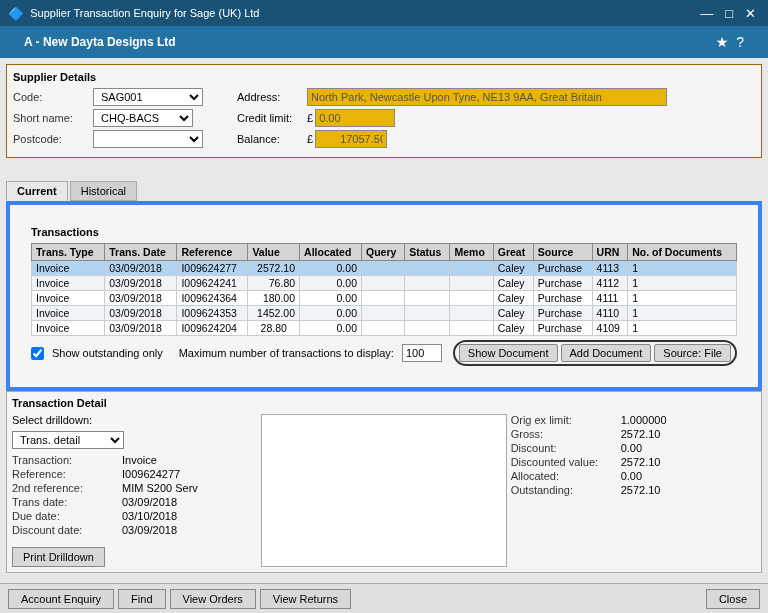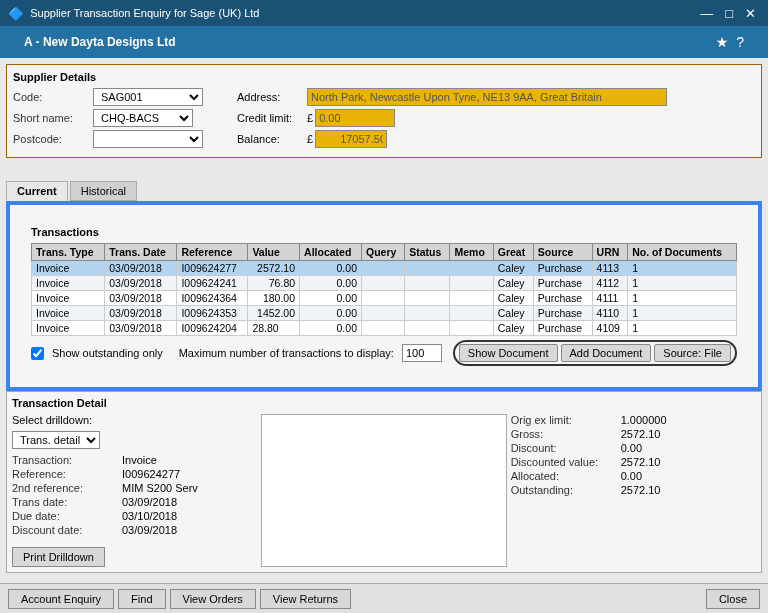--- a/index.html
+++ b/index.html
@@ -360,21 +360,21 @@
               <td></td>
               <td>Caley</td>
               <td>Purchase</td>
               <td>4110</td>
               <td>1</td>
             </tr>
             <tr>
               <td>Invoice</td>
               <td>03/09/2018</td>
               <td>I009624204</td>
-              <td style="text-align: left;">28.80</td>
+              <td style="text-align: center;">28.80</td>
               <td style="text-align: right;">0.00</td>
               <td></td>
               <td></td>
               <td></td>
               <td>Caley</td>
               <td>Purchase</td>
               <td>4109</td>
               <td>1</td>
             </tr>
           </tbody>
@@ -397,21 +397,21 @@
 
   <div class="transaction-detail-section">
     <div class="section-title">Transaction Detail</div>
     <div class="detail-grid">
 
       <div class="detail-left">
         <div class="drilldown-select-row">
           <span class="drilldown-label">Select drilldown:</span>
         </div>
         <div style="margin-bottom:5px;">
-          <select style="width:88px;">
+          <select style="width:112px;">
             <option>Trans. detail</option>
           </select>
         </div>
         <div class="detail-row">
           <span class="detail-label">Transaction:</span>
           <span class="detail-value">Invoice</span>
         </div>
         <div class="detail-row">
           <span class="detail-label">Reference:</span>
           <span class="detail-value">I009624277</span>

